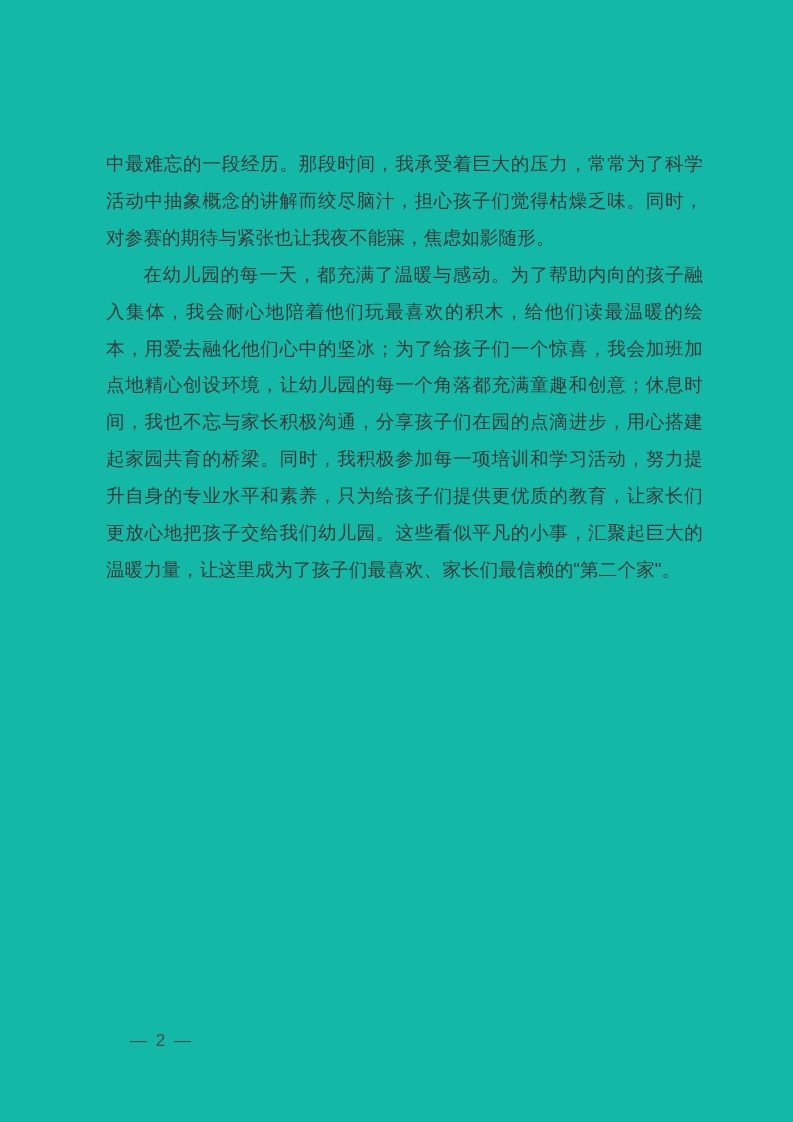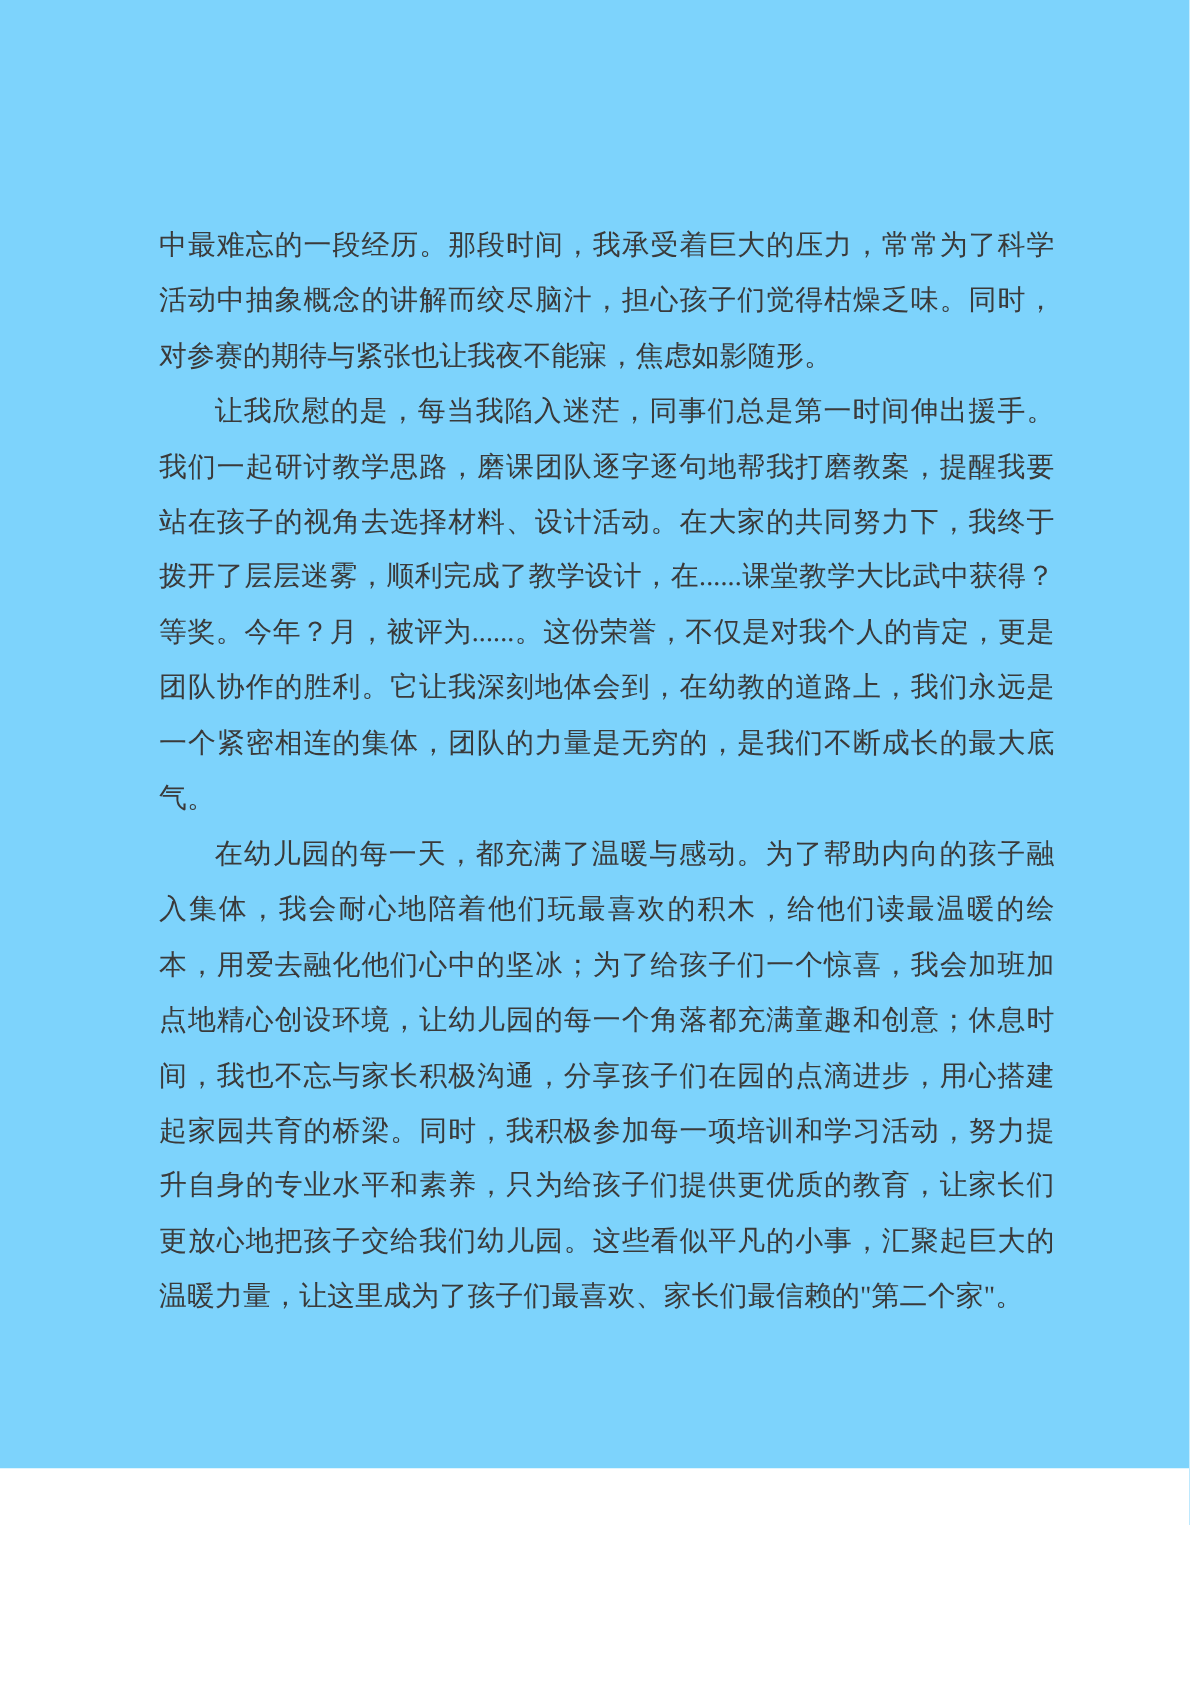--- a/index.html
+++ b/index.html
@@ -3,24 +3,24 @@
 <meta charset="utf-8">
 <style>
   html, body {
     margin: 0;
     padding: 0;
     background: #ffffff;
   }
   .page {
     position: relative;
     width: 793px;
-    height: 979px;
-    background: #7dd3fc;
+    height: 1122px;
+    background: #14b8a6;
     overflow: hidden;
-    font-family: Liberation Serif, serif;
+    font-family: Liberation Sans, sans-serif;
   }
   .doc-body {
     position: absolute;
     left: 106px;
     top: 146px;
     width: 597px;
     font-size: 18.6px;
     line-height: 36.9px;
     color: #3a3a3a;
     text-align: justify;
@@ -44,19 +44,18 @@
     letter-spacing: 2px;
   }
 </style>
 </head>
 <body>
 
 <div class="page">
 
   <div class="doc-body">
     <p class="no-indent">中最难忘的一段经历。那段时间，我承受着巨大的压力，常常为了科学活动中抽象概念的讲解而绞尽脑汁，担心孩子们觉得枯燥乏味。同时，对参赛的期待与紧张也让我夜不能寐，焦虑如影随形。</p>
-    <p>让我欣慰的是，每当我陷入迷茫，同事们总是第一时间伸出援手。我们一起研讨教学思路，磨课团队逐字逐句地帮我打磨教案，提醒我要站在孩子的视角去选择材料、设计活动。在大家的共同努力下，我终于拨开了层层迷雾，顺利完成了教学设计，在......课堂教学大比武中获得？等奖。今年？月，被评为......。这份荣誉，不仅是对我个人的肯定，更是团队协作的胜利。它让我深刻地体会到，在幼教的道路上，我们永远是一个紧密相连的集体，团队的力量是无穷的，是我们不断成长的最大底气。</p>
     <p>在幼儿园的每一天，都充满了温暖与感动。为了帮助内向的孩子融入集体，我会耐心地陪着他们玩最喜欢的积木，给他们读最温暖的绘本，用爱去融化他们心中的坚冰；为了给孩子们一个惊喜，我会加班加点地精心创设环境，让幼儿园的每一个角落都充满童趣和创意；休息时间，我也不忘与家长积极沟通，分享孩子们在园的点滴进步，用心搭建起家园共育的桥梁。同时，我积极参加每一项培训和学习活动，努力提升自身的专业水平和素养，只为给孩子们提供更优质的教育，让家长们更放心地把孩子交给我们幼儿园。这些看似平凡的小事，汇聚起巨大的温暖力量，让这里成为了孩子们最喜欢、家长们最信赖的"第二个家"。</p>
   </div>
 
   <div class="page-number">— 2 —</div>
 
 </div>
 
 </body></html>

